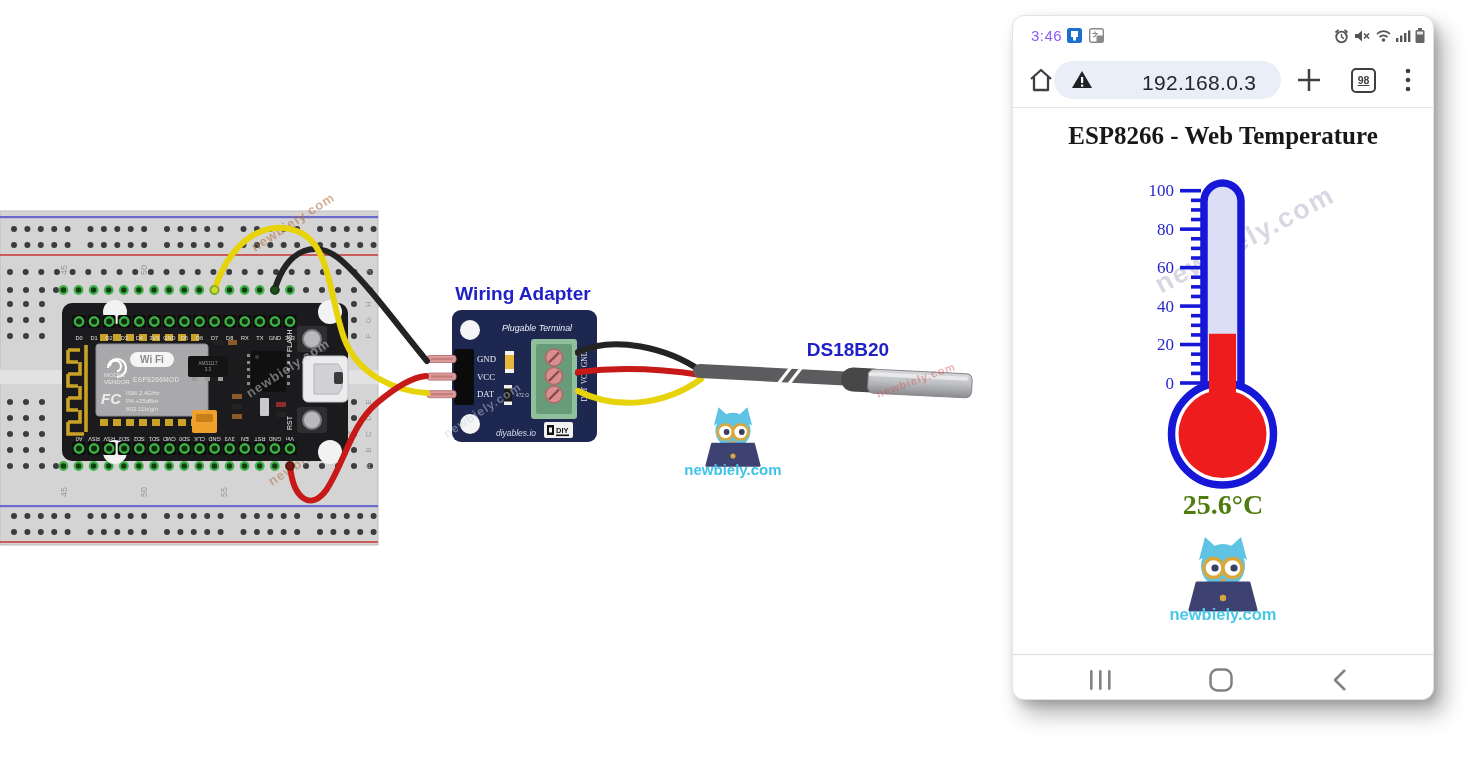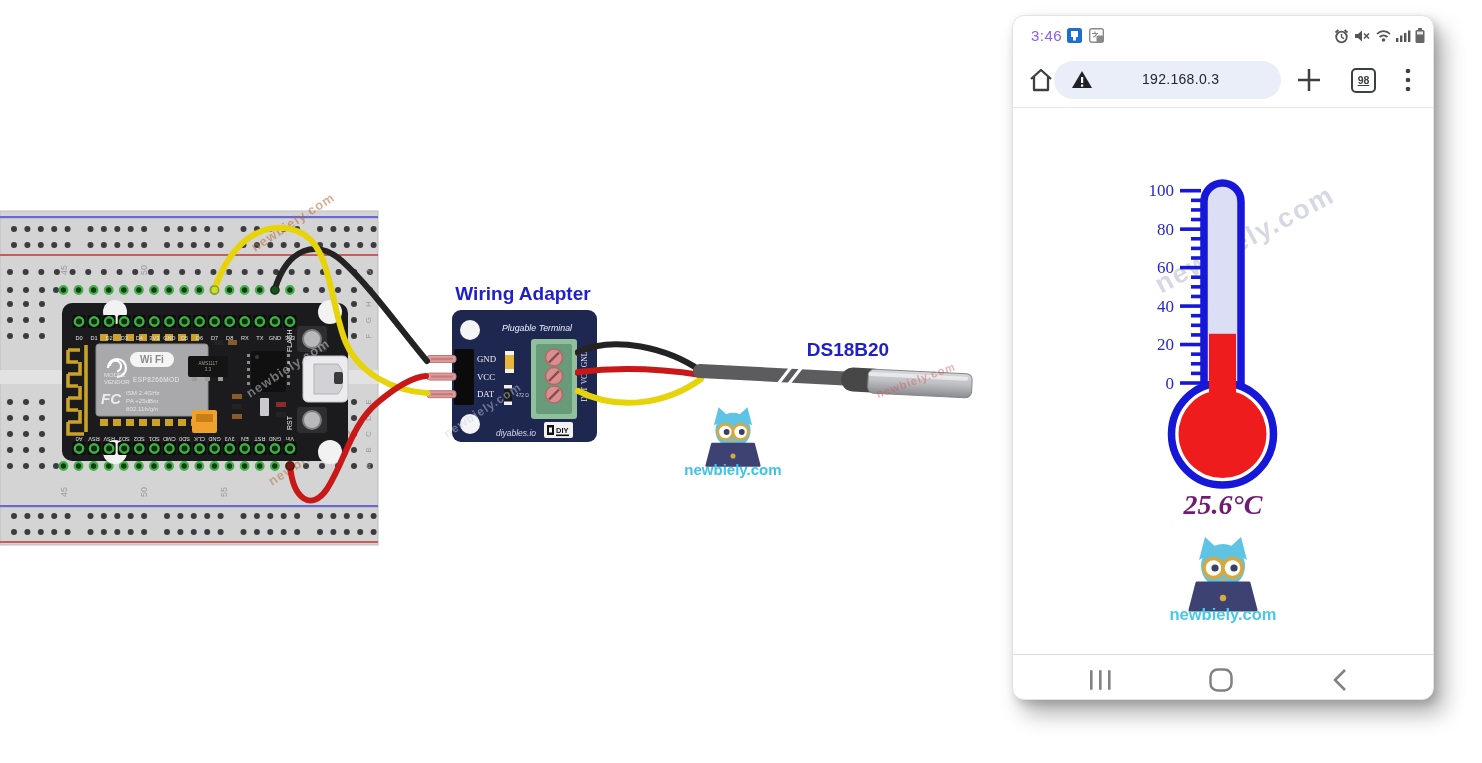--- a/index.html
+++ b/index.html
@@ -9,28 +9,28 @@
   
   #phone{position:absolute;left:1012px;top:15px;width:420px;height:683px;background:#fff;
          border-radius:12px;border:1px solid #e3e3e3;
          box-shadow:10px 14px 22px rgba(0,0,0,.30), 3px 4px 8px rgba(0,0,0,.16);}
   #phone *{position:absolute;}
   .statusbar{left:0;top:8px;width:100%;height:24px;}
   .time{left:18px;top:3px;font-size:15px;color:#8b5cf6;letter-spacing:.5px;position:absolute;}
   .sicon{top:4px;}
   .browserbar{left:0;top:44px;width:100%;height:42px;}
   .pill{left:41px;top:1px;width:227px;height:38px;background:#e9eef8;border-radius:19px;}
-  .url{left:88px;top:10px;font-size:14px;color:#24262a;letter-spacing:.3px;position:absolute;}
+  .url{left:88px;top:10px;font-size:21px;color:#24262a;letter-spacing:.3px;position:absolute;}
   .tabbox{left:338px;top:8px;width:21px;height:21px;border:2.2px solid #3c4043;border-radius:5px;
           font-size:10.5px;font-weight:bold;color:#3c4043;text-align:center;line-height:21px;text-decoration:underline;}
   .divider{left:0;top:91px;width:100%;height:1px;background:#e6e6e6;}
   .pagetitle{left:0;top:106px;width:100%;text-align:center;font-family:"Liberation Serif",serif;
              font-weight:bold;font-size:25px;color:#181818;}
   .tempval{left:0;top:473px;width:100%;text-align:center;font-family:"Liberation Serif",serif;
-           font-weight:bold;font-size:28px;color:#701a75;font-style:italic;}
+           font-weight:bold;font-size:28px;color:#4d7c0f;}
   .owlwrap{left:150px;top:516px;}
   .caption{left:0;top:589px;width:100%;text-align:center;font-weight:bold;font-size:16.5px;color:#49c8e8;}
   .navdivider{left:0;top:638px;width:100%;height:1px;background:#dcdcdc;}
   .navbar{left:0;top:648px;width:100%;height:35px;}
 </style>
 </head>
 <body>
 
 <div id="stage">
 
@@ -634,20 +634,21 @@
     </svg>
     <div class="tabbox">98</div>
     <svg style="left:391px;top:6px;position:absolute" width="8" height="28">
       <circle cx="4" cy="5" r="2.3" fill="#3c4043"></circle>
           <circle cx="4" cy="14" r="2.3" fill="#3c4043"></circle>
       <circle cx="4" cy="23" r="2.3" fill="#3c4043"></circle>
     </svg>
   </div>
   <div class="divider"></div>
 
+  <div class="pagetitle">ESP8266 - Web Temperature</div>
 
   <svg style="left:28px;top:153px;position:absolute" width="356" height="330" viewBox="0 0 356 330">
     <text x="120" y="125" transform="rotate(-28 120 125)" font-size="27" font-weight="600" letter-spacing="2" fill="rgba(150,152,182,0.38)">newbiely.com</text>
     <g id="g-thermo-ticks">
           <line x1="139" y1="214" x2="160" y2="214" stroke="#1717d8" stroke-width="3.6"></line>
           <line x1="150" y1="204.385" x2="160" y2="204.385" stroke="#1717d8" stroke-width="3.6"></line>
           <line x1="150" y1="194.77" x2="160" y2="194.77" stroke="#1717d8" stroke-width="3.6"></line>
           <line x1="150" y1="185.155" x2="160" y2="185.155" stroke="#1717d8" stroke-width="3.6"></line>
           <line x1="139" y1="175.54" x2="160" y2="175.54" stroke="#1717d8" stroke-width="3.6"></line>
           <line x1="150" y1="165.925" x2="160" y2="165.925" stroke="#1717d8" stroke-width="3.6"></line>

